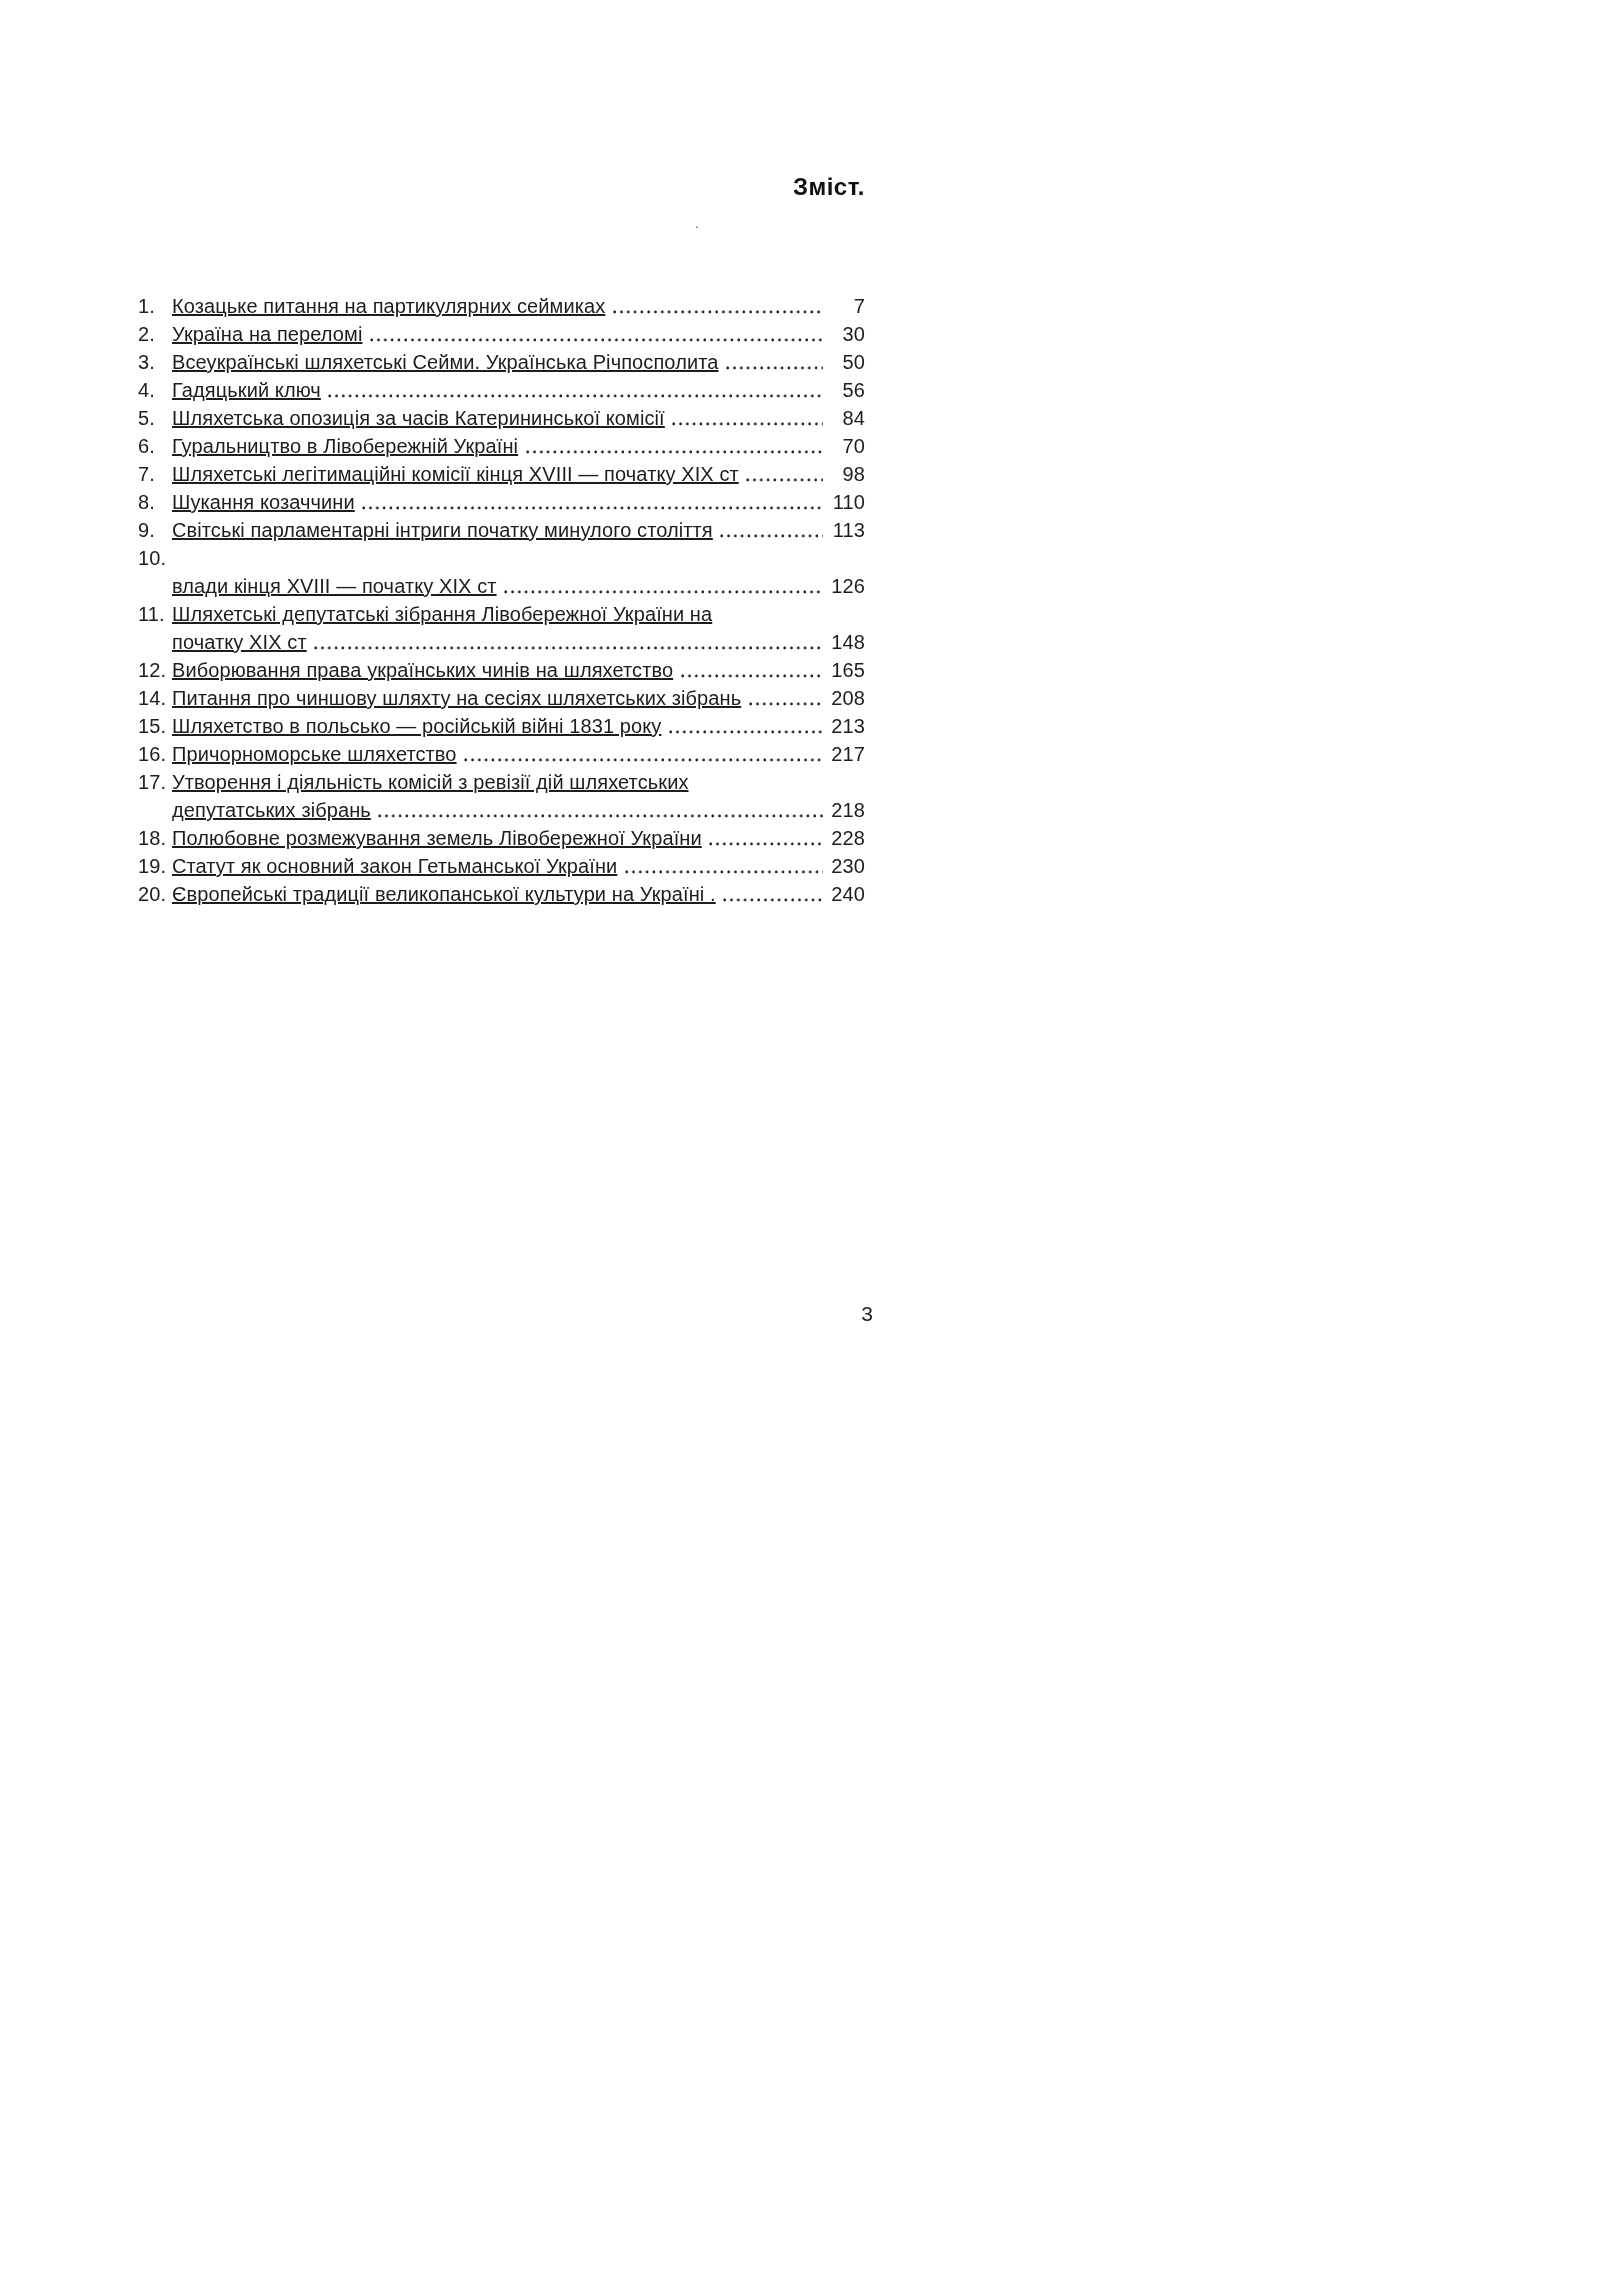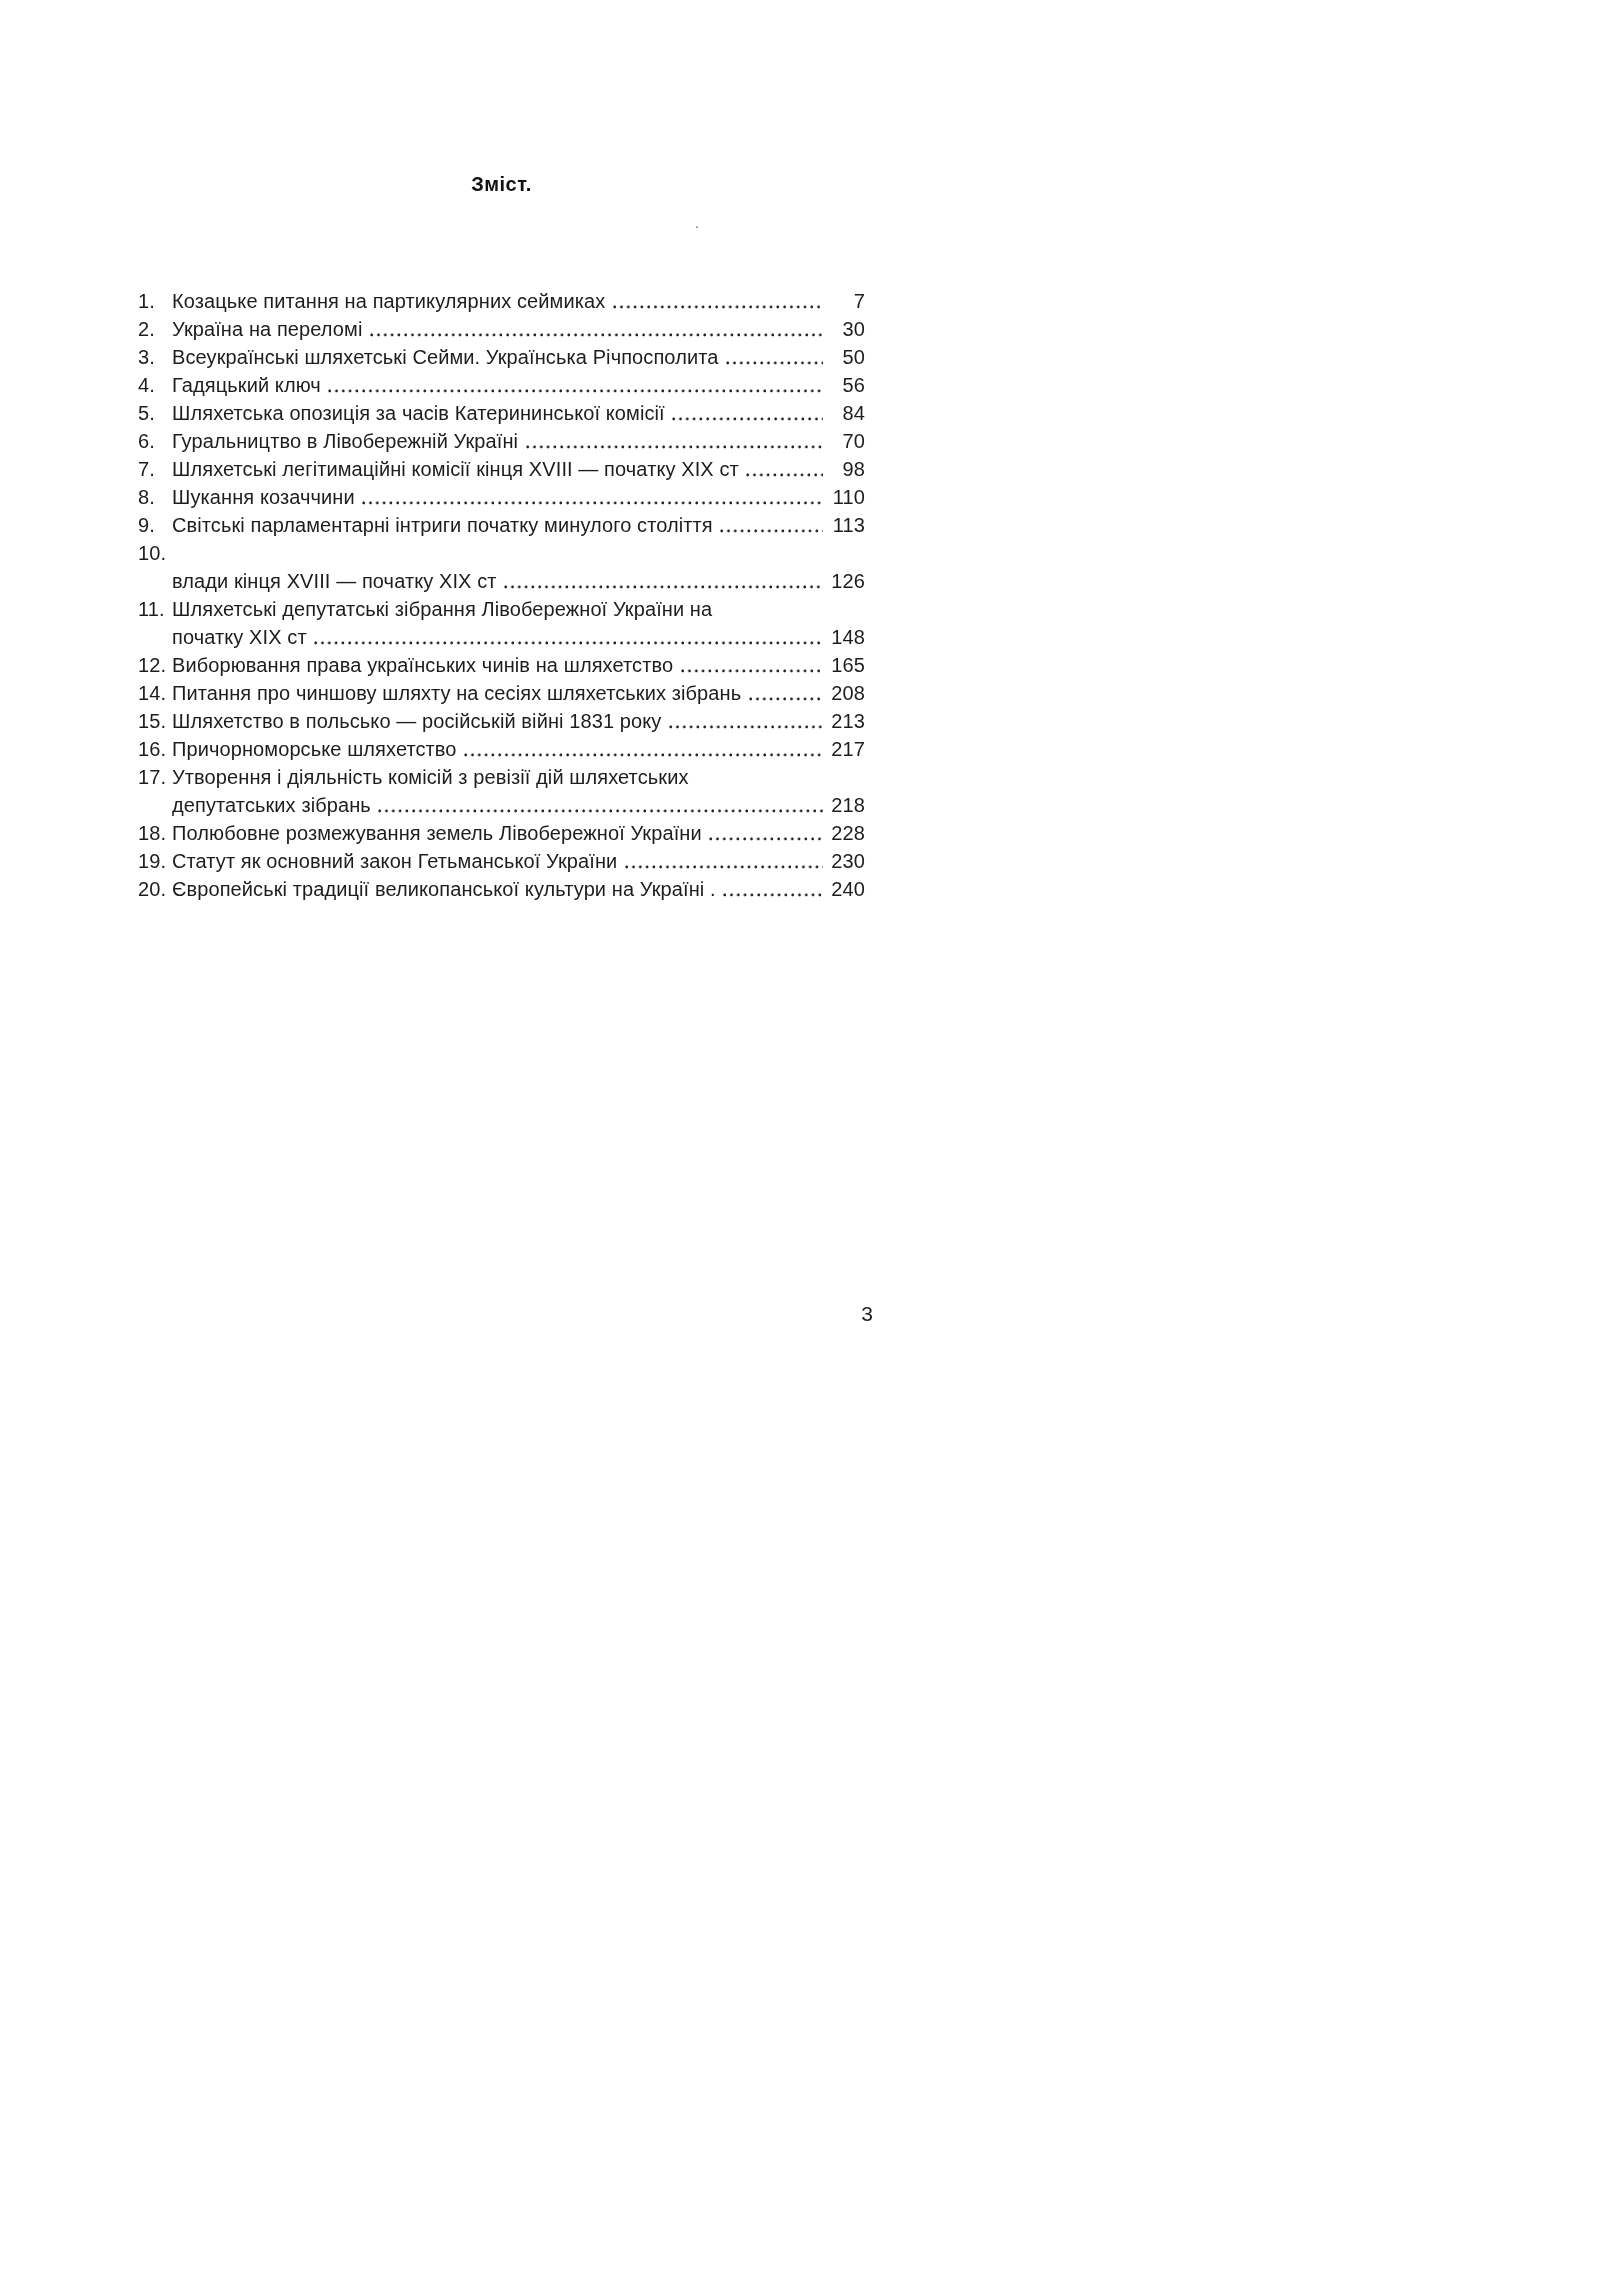--- a/index.html
+++ b/index.html
@@ -13,22 +13,22 @@
     overflow: hidden;
   }
   .content {
     position: absolute;
     left: 138px;
     top: 0;
     width: 727px;
   }
   .title {
     margin: 173px 0 0 0;
-    text-align: center;
-    font-size: 20px;
+    text-align: right;
+    font-size: 24px;
     font-weight: 700;
     letter-spacing: 0.5px;
     color: #111111;
   }
   .stray-dot {
     position: absolute;
     left: 695px;
     top: 215px;
     font-size: 14.7px;
     color: #666666;
@@ -36,21 +36,21 @@
   .entries { margin-top: 91px; }
   .entry { }
   .line {
     display: flex;
     font-size: 20px;
     font-weight: 500;
     line-height: 28px;
     letter-spacing: 0.1px;
   }
   .num { flex: none; width: 34px; }
-  .text { flex: none; padding-right: 4.6px; white-space: nowrap; }
+  .text { flex: none; padding-right: 4.6px; white-space: nowrap; text-decoration: underline; }
   .dots {
     flex: 1 1 auto;
     align-self: flex-end;
     height: 3.7px;
     margin: 0 2.8px 6.4px 2.8px;
     background-image: radial-gradient(circle at 1.8px 1.8px, #232323 1.2px, transparent 1.6px);
     background-size: 6.8px 3.7px;
     background-repeat: repeat-x;
   }
   .pg { flex: none; min-width: 39px; text-align: right; }

